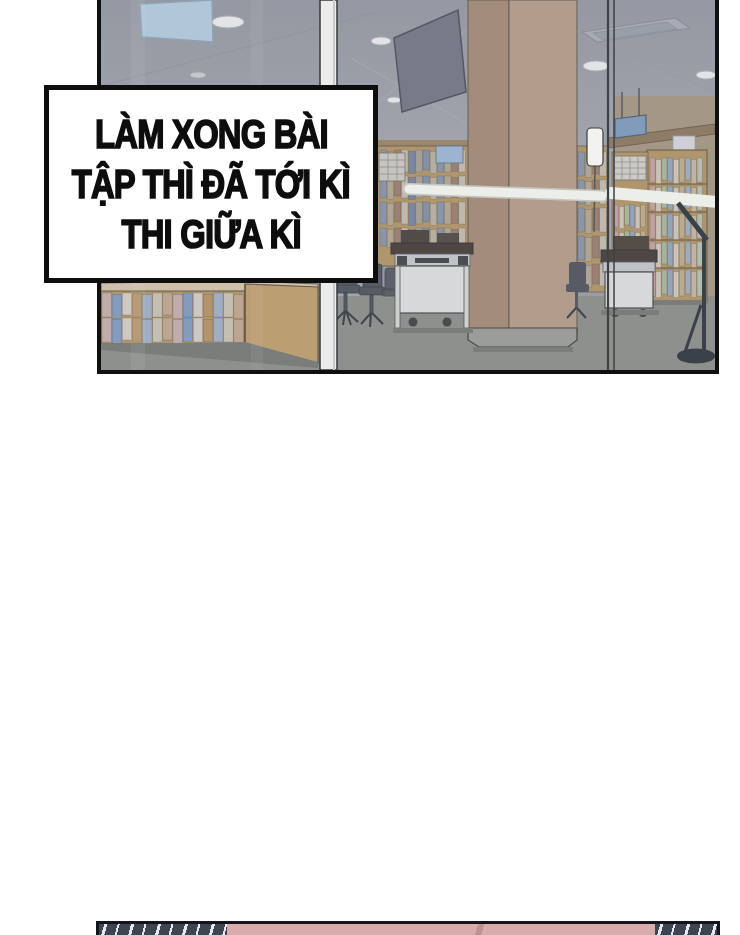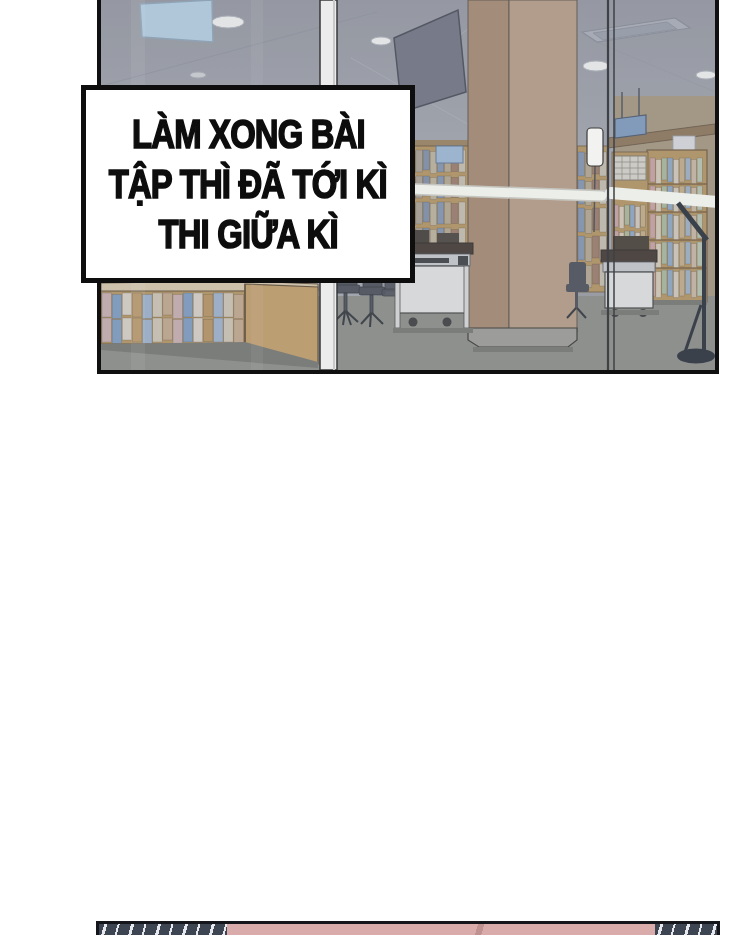--- a/index.html
+++ b/index.html
@@ -393,21 +393,21 @@
 
       <g stroke="#3b414b">
         <line x1="577" y1="203" x2="606" y2="240" stroke-width="5"></line>
         <line x1="603" y1="238" x2="603" y2="352" stroke-width="4"></line>
         <line x1="600" y1="305" x2="584" y2="352" stroke-width="3"></line>
         <ellipse cx="595" cy="356" rx="18" ry="6.5" stroke-width="2" fill="#3b414b"></ellipse>
       </g>
     </svg>
   </div>
 
-  <div id="caption" style="background: rgb(255, 255, 255); border-color: rgb(14, 14, 14); margin-left: 37px;">
+  <div id="caption" style="background: rgb(255, 255, 255); border-color: rgb(14, 14, 14);">
     <div class="cap-line" style="color: rgb(13, 13, 13);">LÀM XONG BÀI</div>
     <div class="cap-line" style="color: rgb(13, 13, 13);">TẬP THÌ ĐÃ TỚI KÌ</div>
     <div class="cap-line" style="color: rgb(13, 13, 13);">THI GIỮA KÌ</div>
   </div>
 
   <div id="next-strip" style="--hb: #3d4452; --hs: #e8e9ee; --pink: #d9abab; --pl: #c09191;">
     <div class="hatch hatch-left"></div>
     <div class="pinkseg">
       <div class="pink-line"></div>
     </div>

